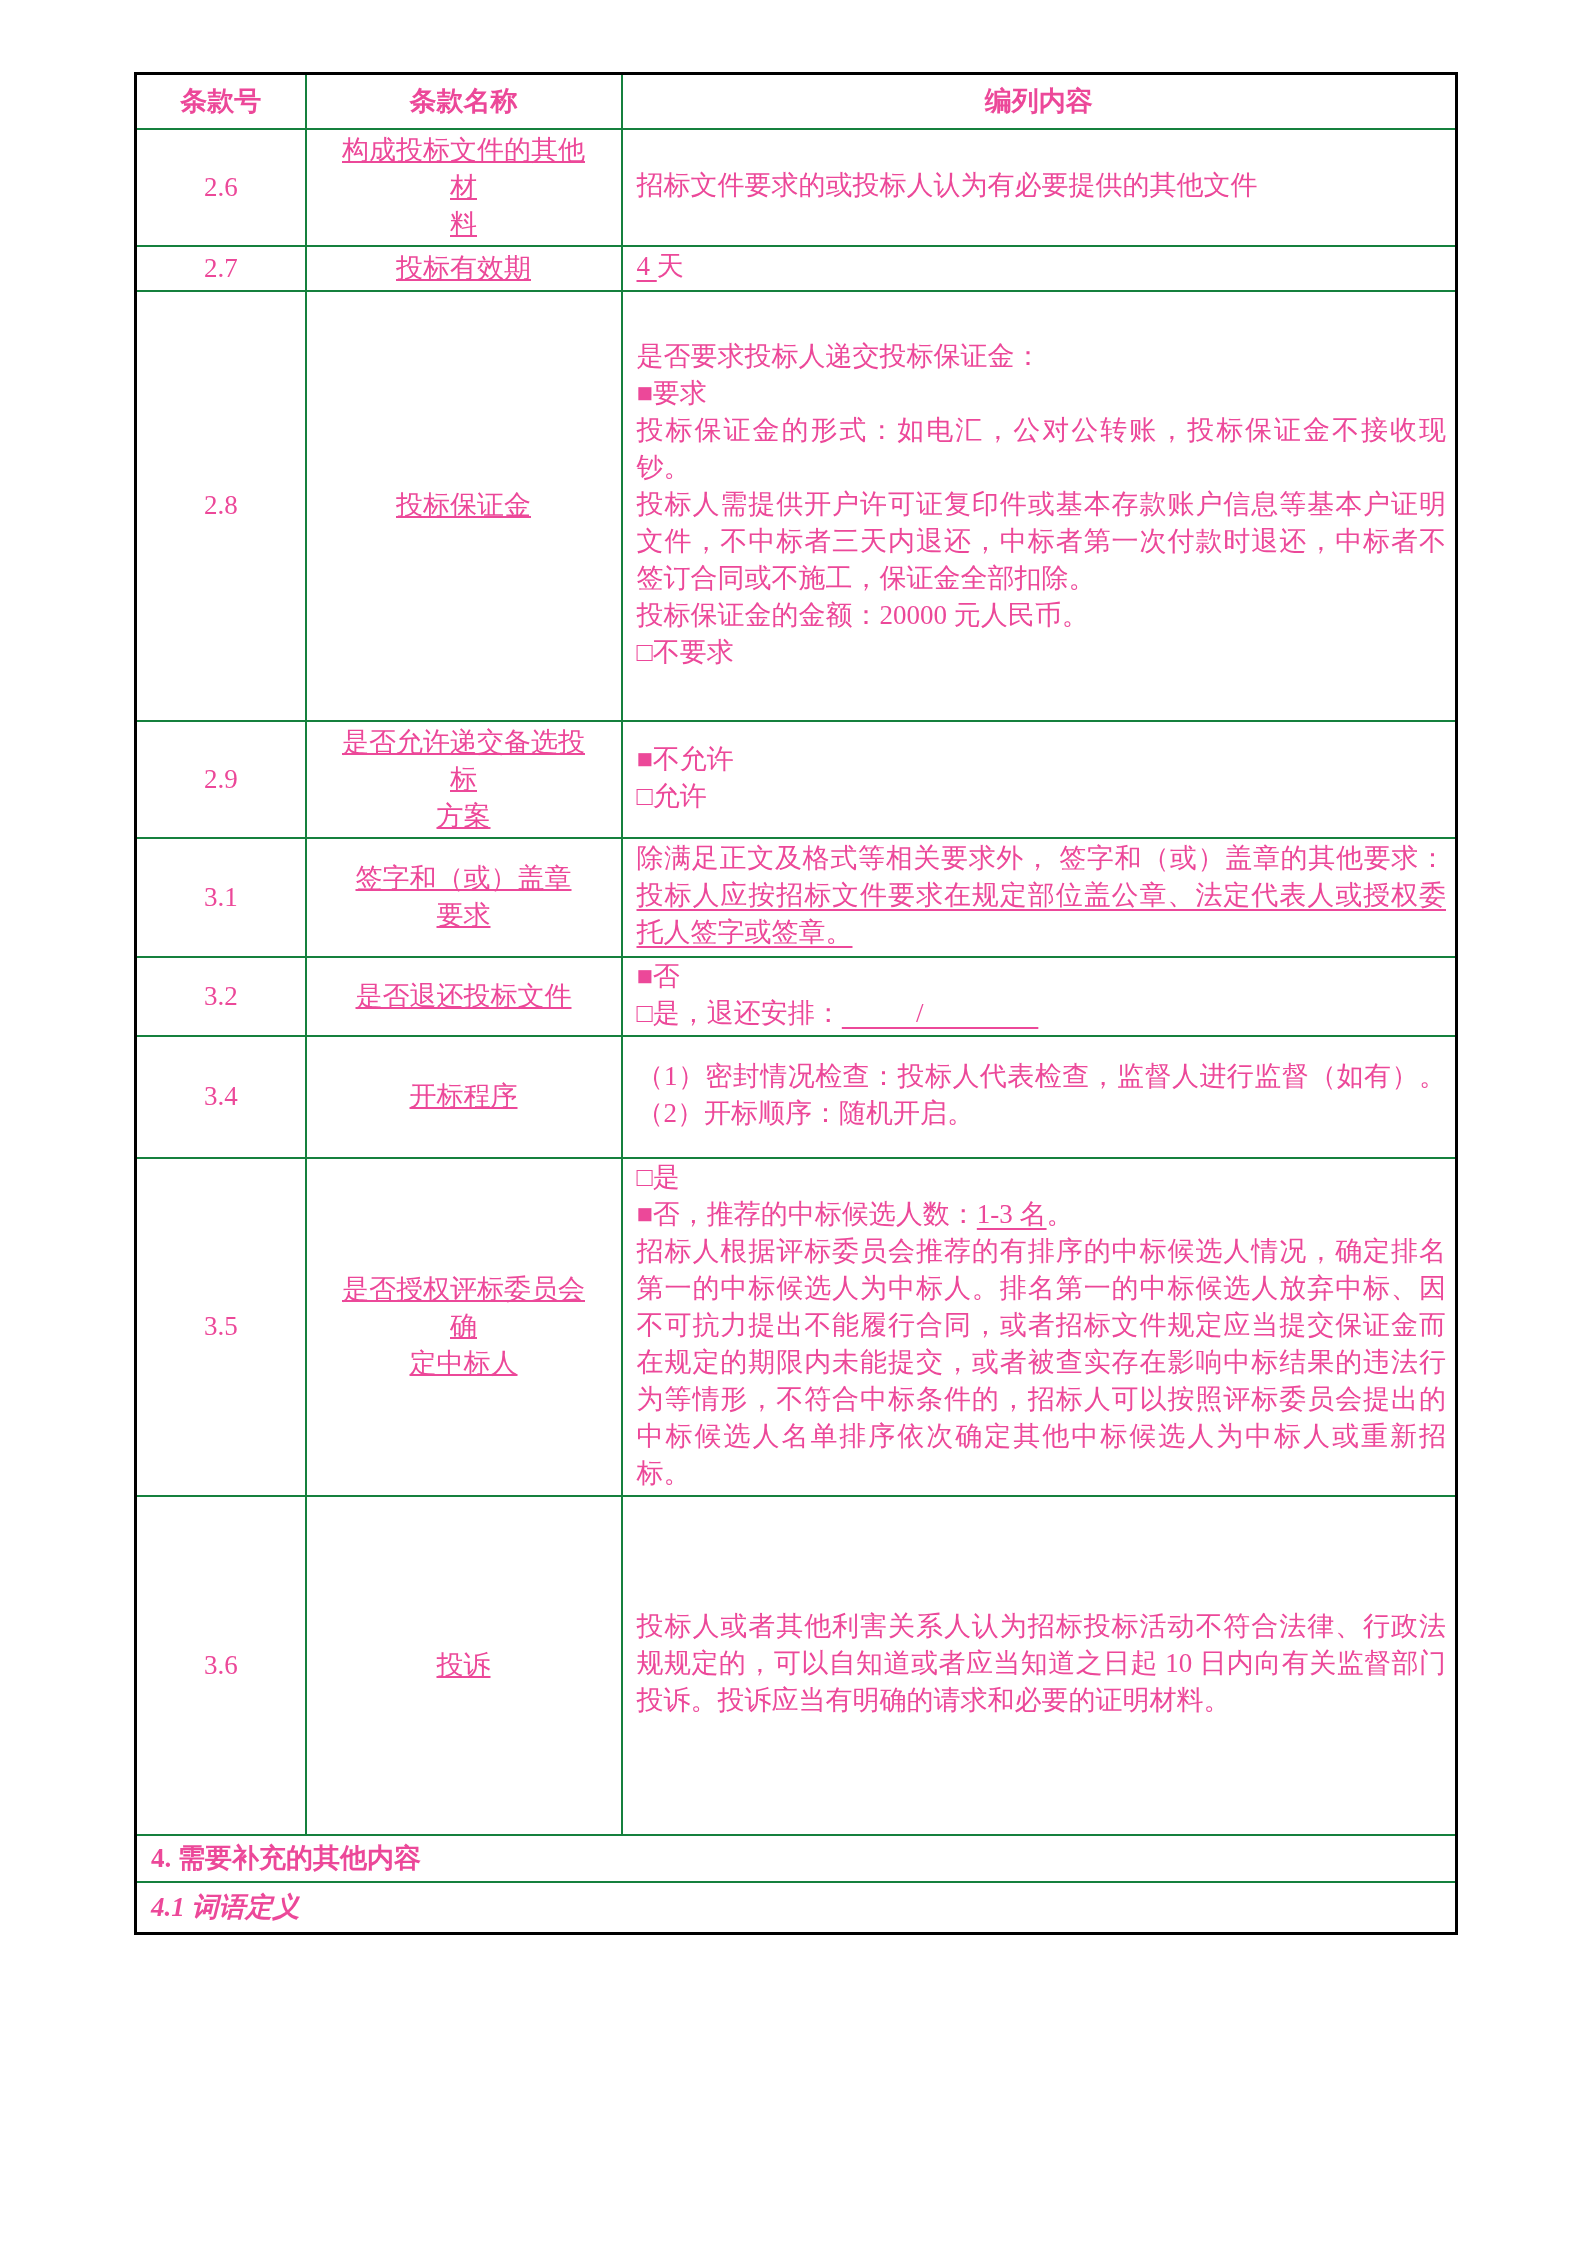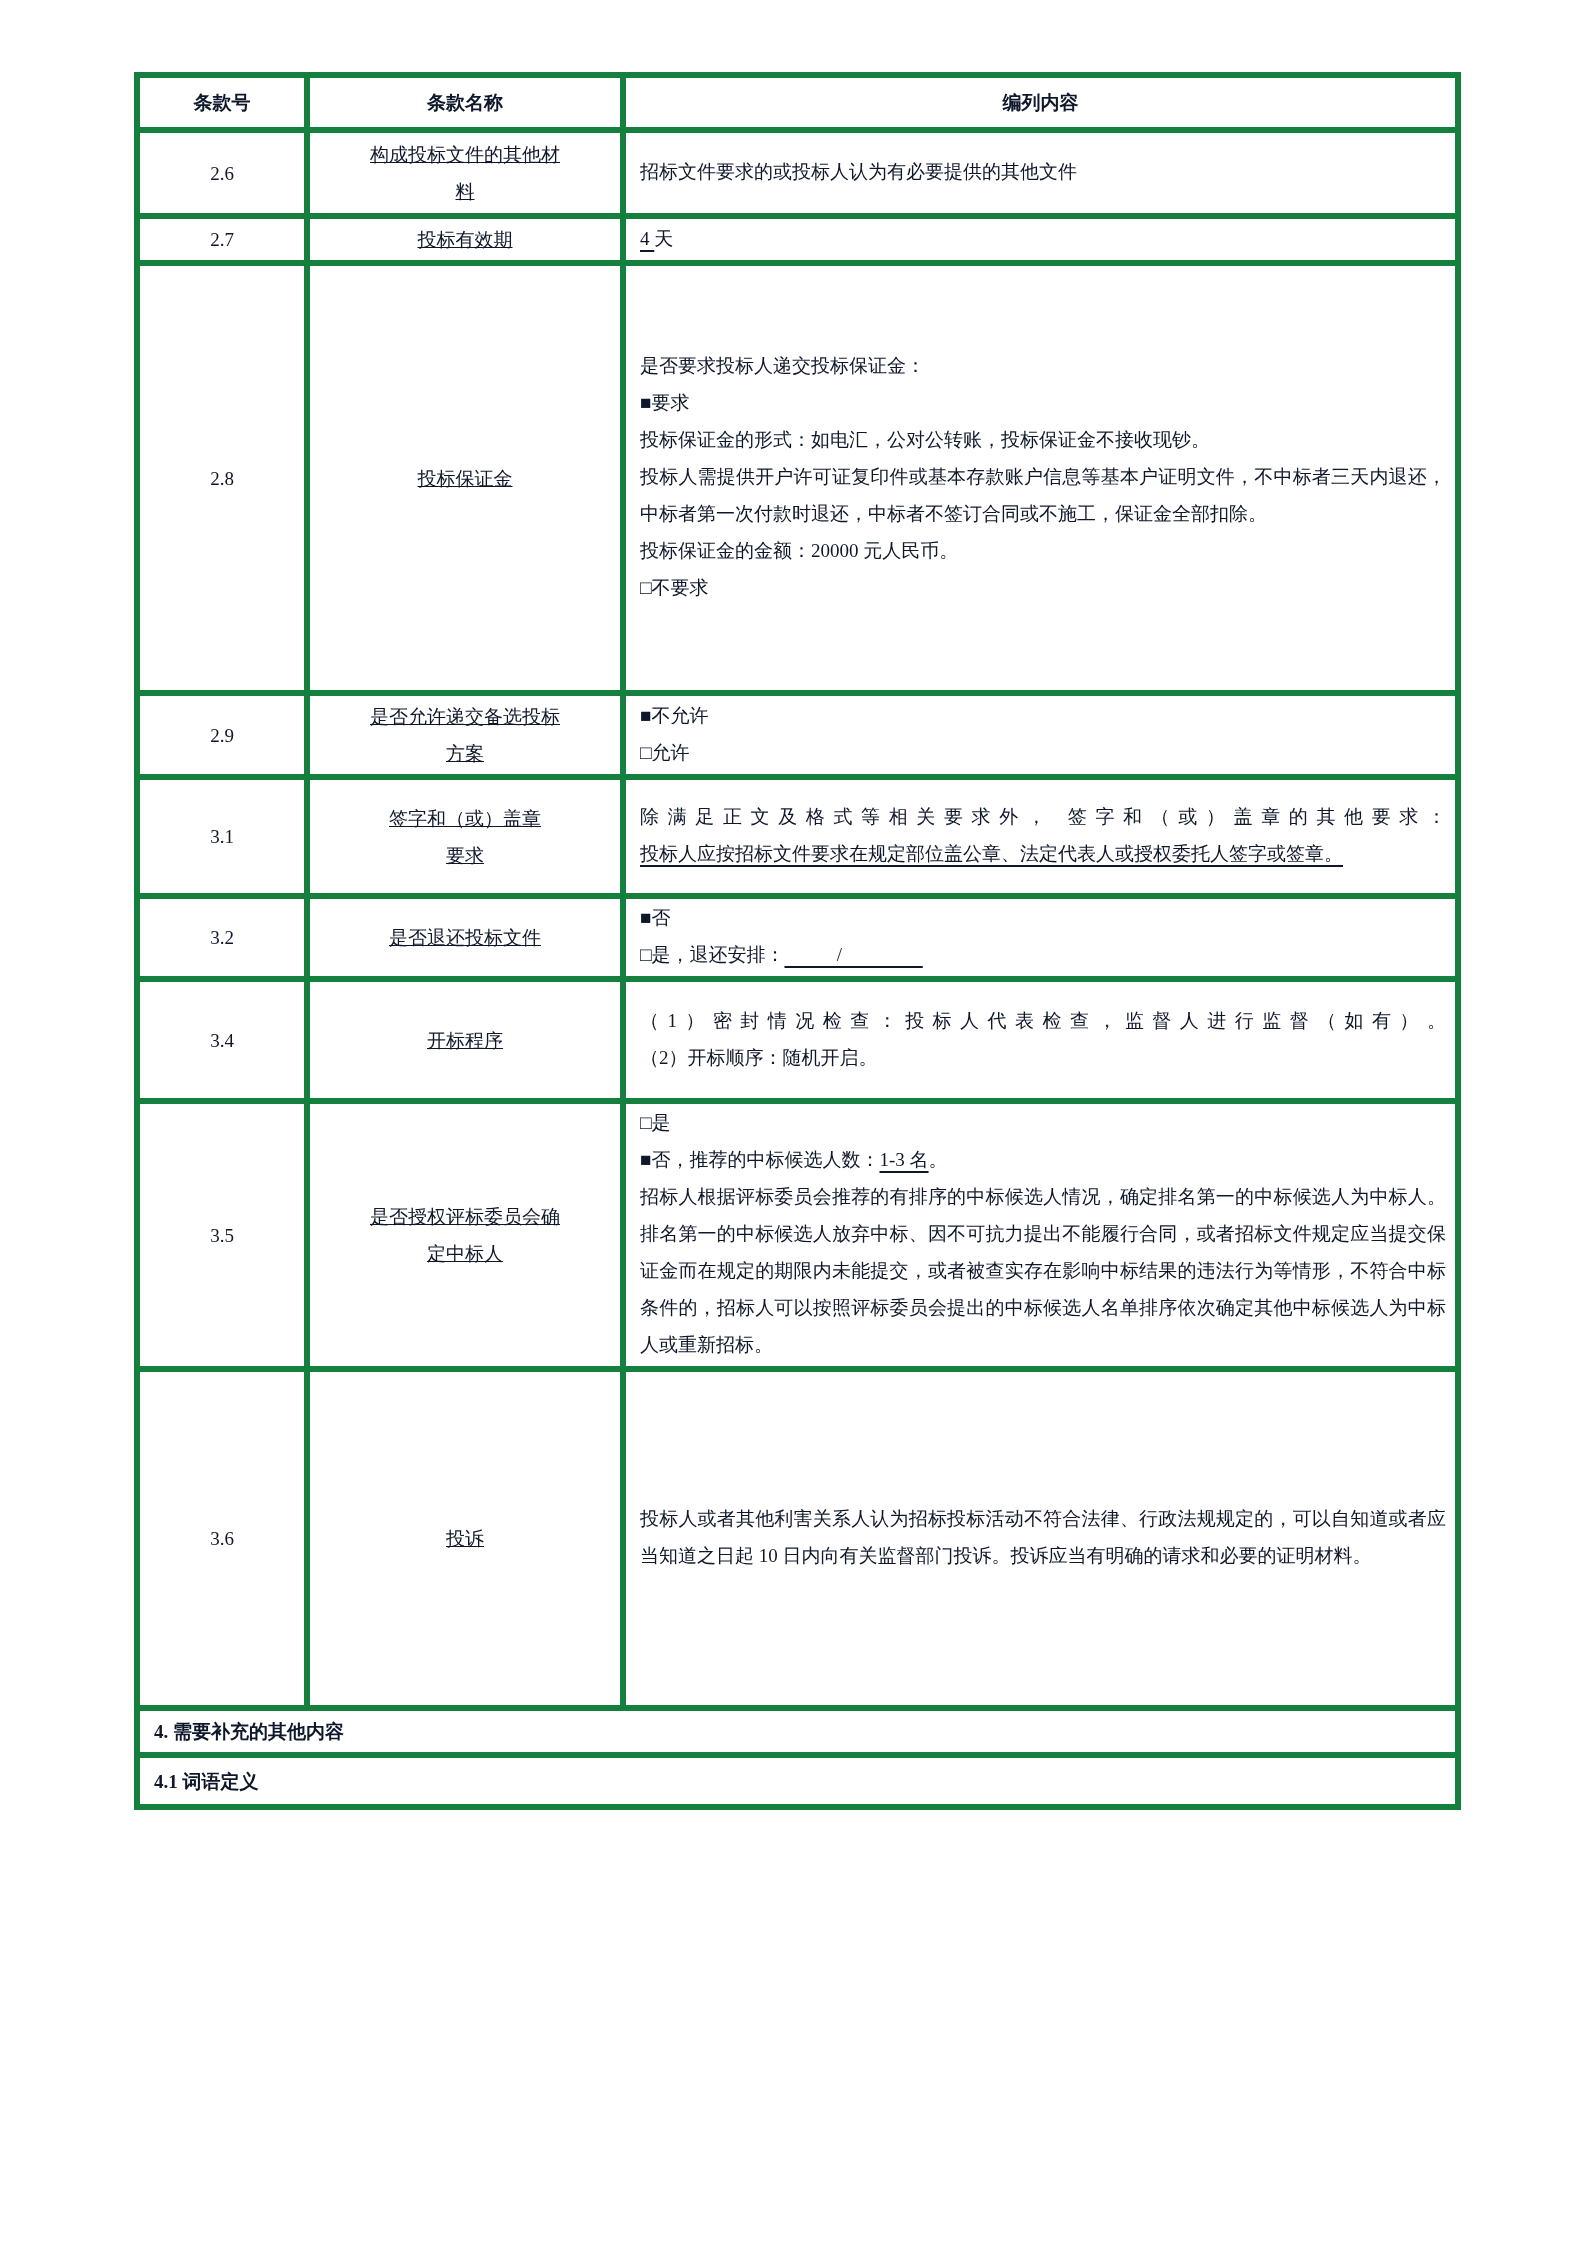--- a/index.html
+++ b/index.html
@@ -17,43 +17,43 @@
   }
   table.doc {
     position:absolute;
     left:134px; top:72px;
     width:1321px;
     border-collapse:collapse;
     table-layout:fixed;
     border:3px solid #000;
   }
   table.doc th, table.doc td {
-    border:6px solid #15803d;
+    border:2px solid #15803d;
     vertical-align:middle;
-    font-size:19px;
+    font-size:27px;
     line-height:37px;
-    color:#0f172a;
+    color:#ec4899;
   }
   thead tr { height:55px; }
   thead th {
     font-weight:bold;
     text-align:center;
   }
   tbody.rows tr:nth-child(1)  { height:86px;  }
   tbody.rows tr:nth-child(2)  { height:45px;  }
   tbody.rows tr:nth-child(3)  { height:430px; }
   tbody.rows tr:nth-child(4)  { height:83px;margin-top:44px;  }
   tbody.rows tr:nth-child(5)  { height:119px; }
   tbody.rows tr:nth-child(6)  { height:66px;  }
   tbody.rows tr:nth-child(7)  { height:122px; }
   tbody.rows tr:nth-child(8)  { height:125px; }
   tbody.rows tr:nth-child(9)  { height:339px; }
   tbody.rows tr:nth-child(10) { height:121px; }
   tbody.secs tr:nth-child(1)  { height:47px;  }
-  tbody.secs tr:nth-child(2)  { height:52px;  }
+  tbody.secs tr:nth-child(2)  { height:52px;font-style:italic;  }
   td.no {
     text-align:center;
   }
   td.name {
     text-align:center;
     white-space:pre-line;
     padding:2px 27px;
     text-decoration:underline;
   }
   td.content {

